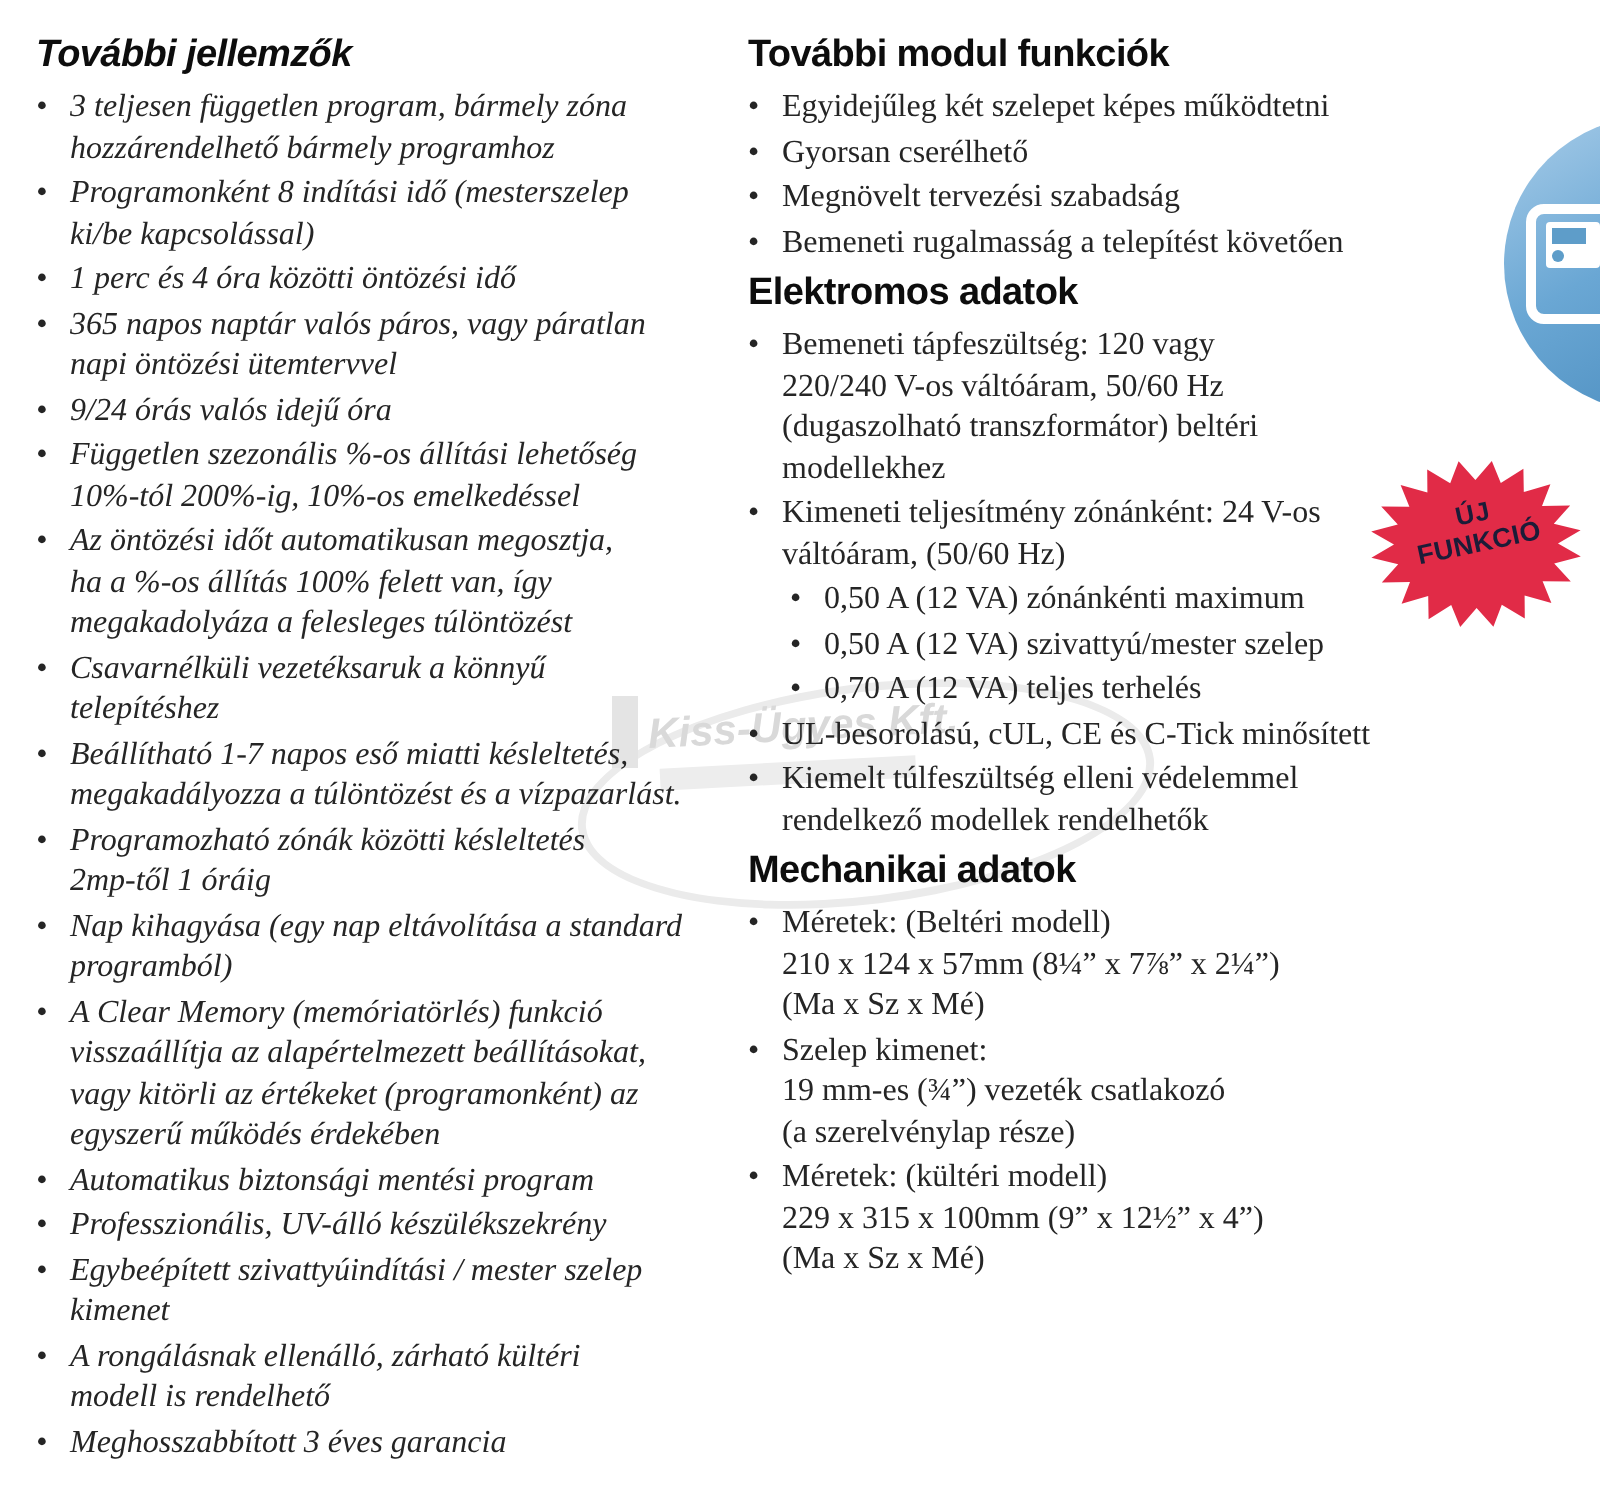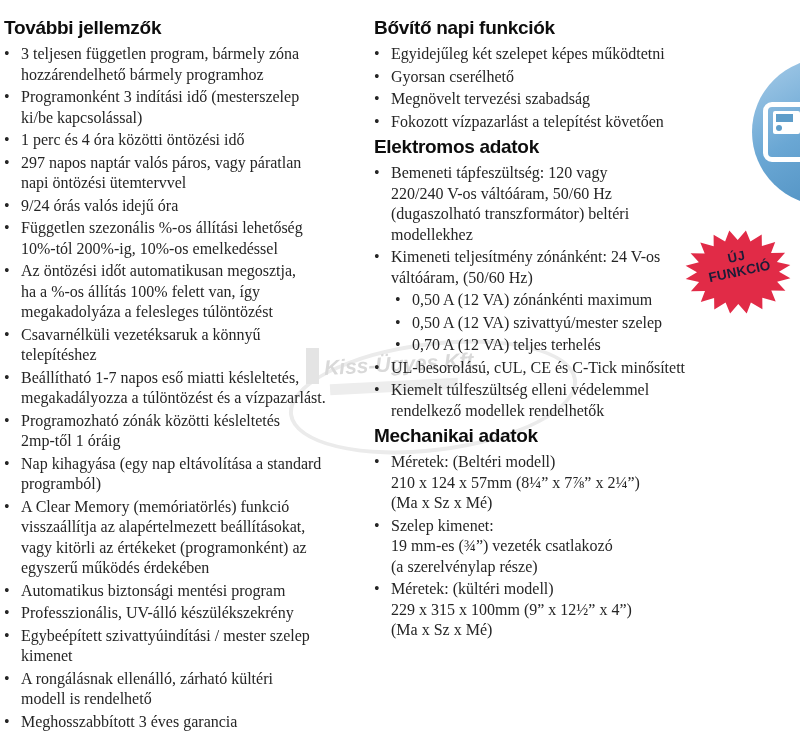--- a/index.html
+++ b/index.html
@@ -2,21 +2,21 @@
 <html><head>
 <meta charset="utf-8">
 <style>
   html,body{margin:0;padding:0;background:#ffffff;}
   .page{
     position:relative;width:800px;height:748px;background:#ffffff;
     overflow:hidden;font-family:"Liberation Serif",serif;color:#252525;
   }
   
   .col{position:absolute;top:17px;z-index:2;}
-  .col-left{left:4px;width:354px;}
+  .col-left{left:18px;width:354px;font-style:italic;}
   .col-right{left:374px;width:350px;}
   .section-heading{
     font-family:"Liberation Sans",sans-serif;font-weight:bold;
     font-size:19px;color:#0d0d0d;margin:0 0 5px 0;letter-spacing:-0.3px;
   }
   .section + .section .section-heading{margin-top:4px;}
   ul.bullet-list{list-style:none;margin:0;padding:0;}
   ul.bullet-list li{display:flex;margin:0 0 2px 0;font-size:16px;line-height:20.5px;}
   .bullet{flex:0 0 17px;width:17px;}
   .item-text{flex:1;white-space:pre-line;}
@@ -74,30 +74,30 @@
       <div class="section">
         <h2 class="section-heading">További jellemzők</h2>
         <ul class="bullet-list">
           <li>
             <span class="bullet">•</span>
             <span class="item-text">3 teljesen független program, bármely zóna
 hozzárendelhető bármely programhoz</span>
           </li>
           <li>
             <span class="bullet">•</span>
-            <span class="item-text">Programonként 3 indítási idő (mesterszelep
+            <span class="item-text">Programonként 8 indítási idő (mesterszelep
 ki/be kapcsolással)</span>
           </li>
           <li>
             <span class="bullet">•</span>
             <span class="item-text">1 perc és 4 óra közötti öntözési idő</span>
           </li>
           <li>
             <span class="bullet">•</span>
-            <span class="item-text">297 napos naptár valós páros, vagy páratlan
+            <span class="item-text">365 napos naptár valós páros, vagy páratlan
 napi öntözési ütemtervvel</span>
           </li>
           <li>
             <span class="bullet">•</span>
             <span class="item-text">9/24 órás valós idejű óra</span>
           </li>
           <li>
             <span class="bullet">•</span>
             <span class="item-text">Független szezonális %-os állítási lehetőség
 10%-tól 200%-ig, 10%-os emelkedéssel</span>
@@ -155,37 +155,37 @@
           </li>
           <li>
             <span class="bullet">•</span>
             <span class="item-text">Meghosszabbított 3 éves garancia</span>
           </li>
         </ul>
       </div>
     </div>
   <div class="col col-right">
       <div class="section">
-        <h2 class="section-heading">Bővítő napi funkciók</h2>
+        <h2 class="section-heading">További modul funkciók</h2>
         <ul class="bullet-list">
           <li>
             <span class="bullet">•</span>
             <span class="item-text">Egyidejűleg két szelepet képes működtetni</span>
           </li>
           <li>
             <span class="bullet">•</span>
             <span class="item-text">Gyorsan cserélhető</span>
           </li>
           <li>
             <span class="bullet">•</span>
             <span class="item-text">Megnövelt tervezési szabadság</span>
           </li>
           <li>
             <span class="bullet">•</span>
-            <span class="item-text">Fokozott vízpazarlást a telepítést követően</span>
+            <span class="item-text">Bemeneti rugalmasság a telepítést követően</span>
           </li>
         </ul>
       </div>
       <div class="section">
         <h2 class="section-heading">Elektromos adatok</h2>
         <ul class="bullet-list">
           <li>
             <span class="bullet">•</span>
             <span class="item-text">Bemeneti tápfeszültség: 120 vagy
 220/240 V-os váltóáram, 50/60 Hz

